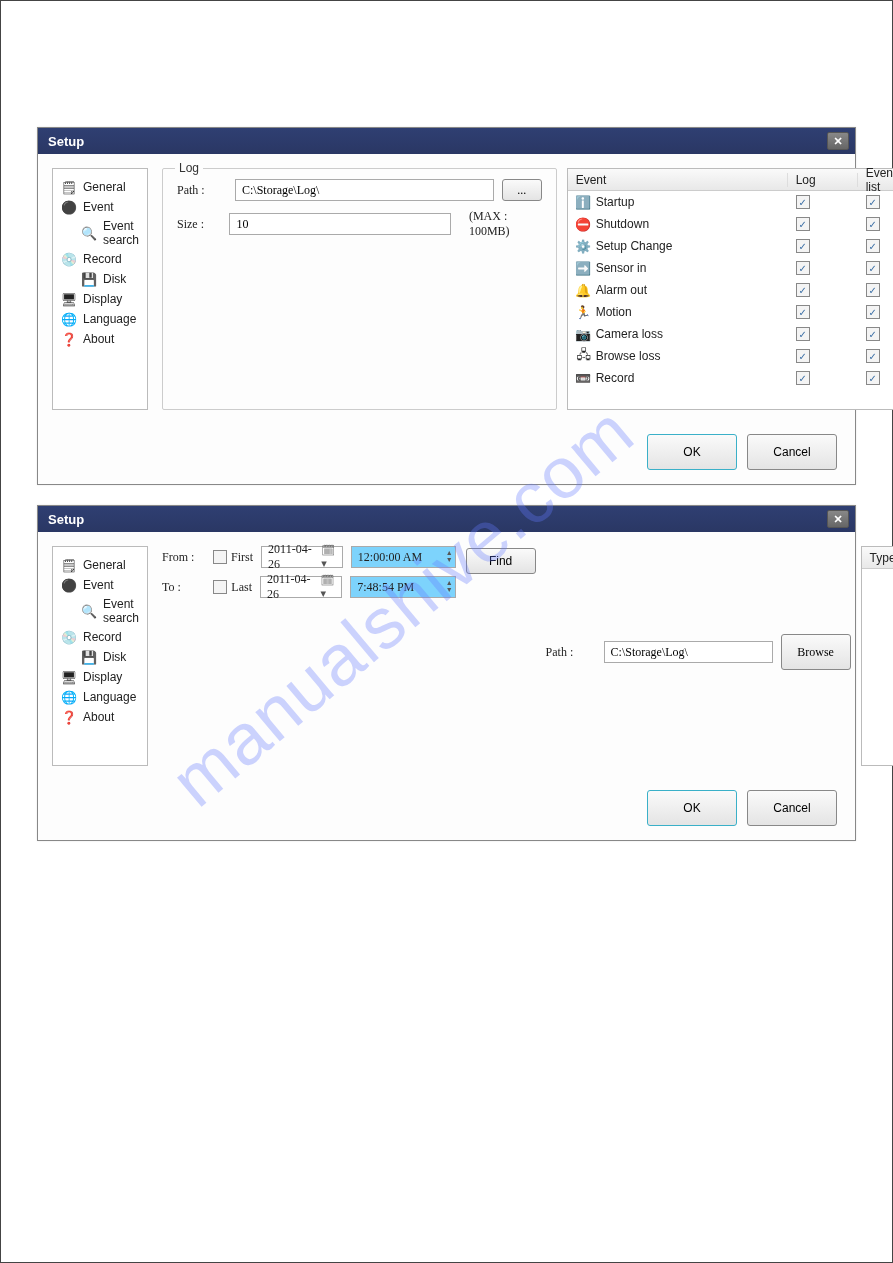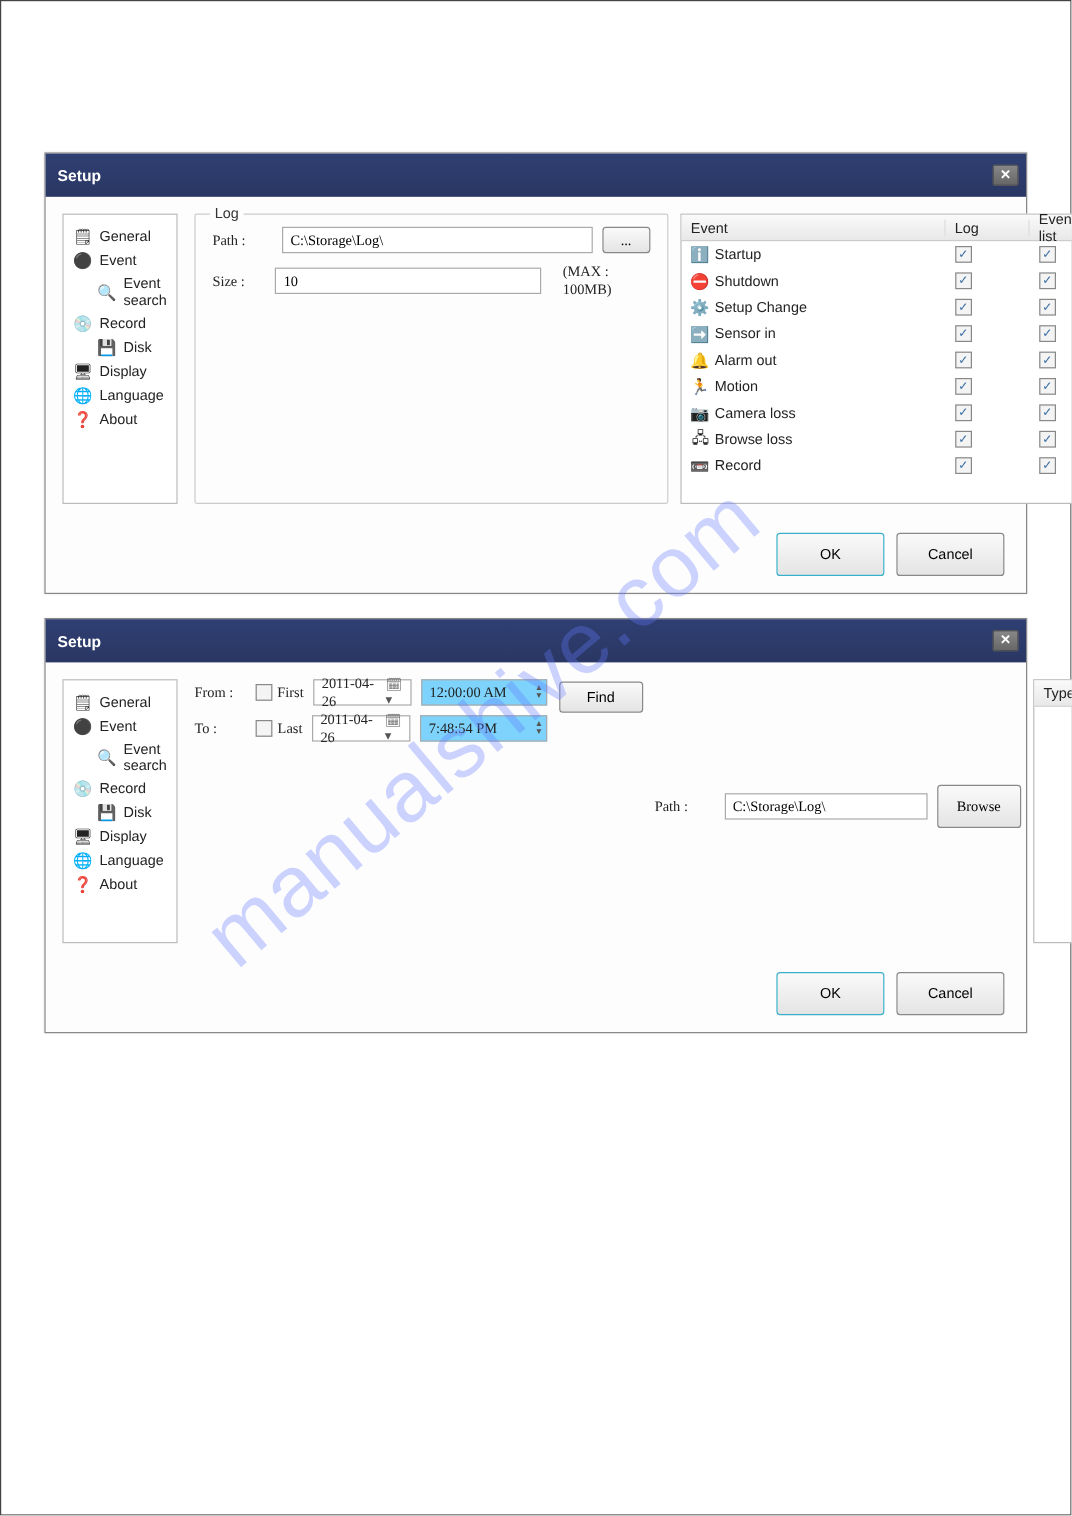--- a/index.html
+++ b/index.html
@@ -34,21 +34,21 @@
   .win {
     border: 1px solid #888;
     margin-top: 90px;
     background: #fdfdfd;
     box-shadow: 0 0 2px rgba(0,0,0,0.1);
   }
   .win + .win { margin-top: 20px; }
   .titlebar {
     background: linear-gradient(#2f3f72, #2a3764);
     color: #fff;
-    height: 36px;
+    height: 26px;
     display: flex;
     align-items: center;
     padding: 0 6px 0 10px;
     font-size: 13px;
     font-weight: bold;
     justify-content: space-between;
   }
   .closebtn {
     width: 22px;
     height: 18px;

